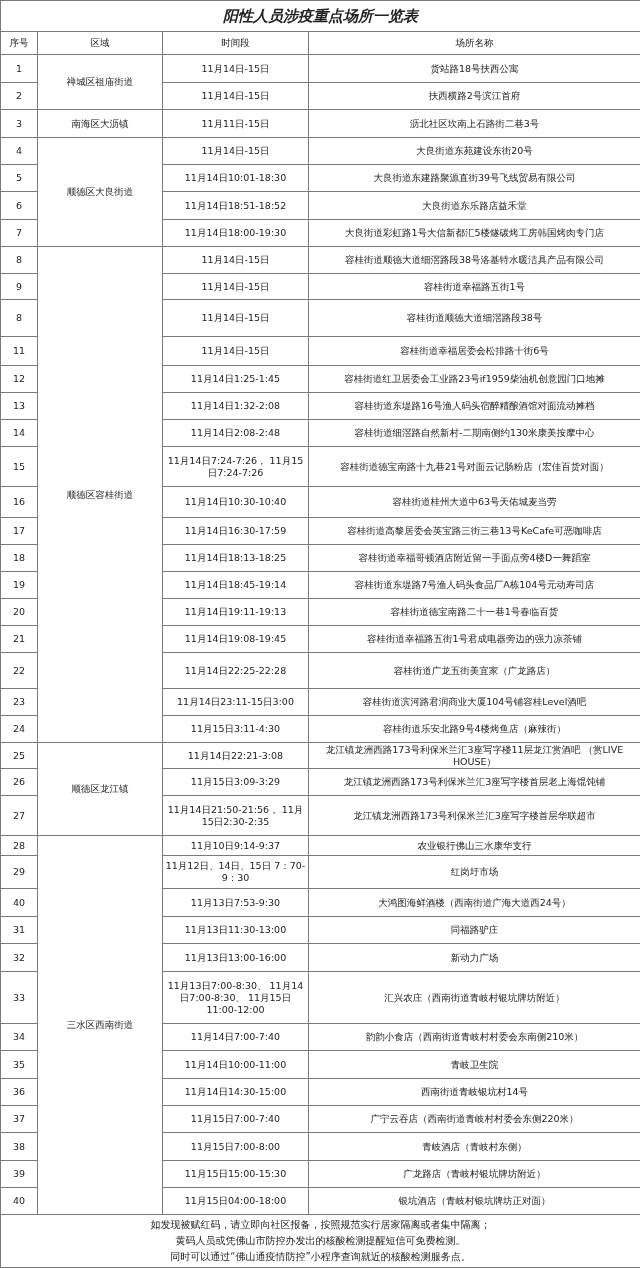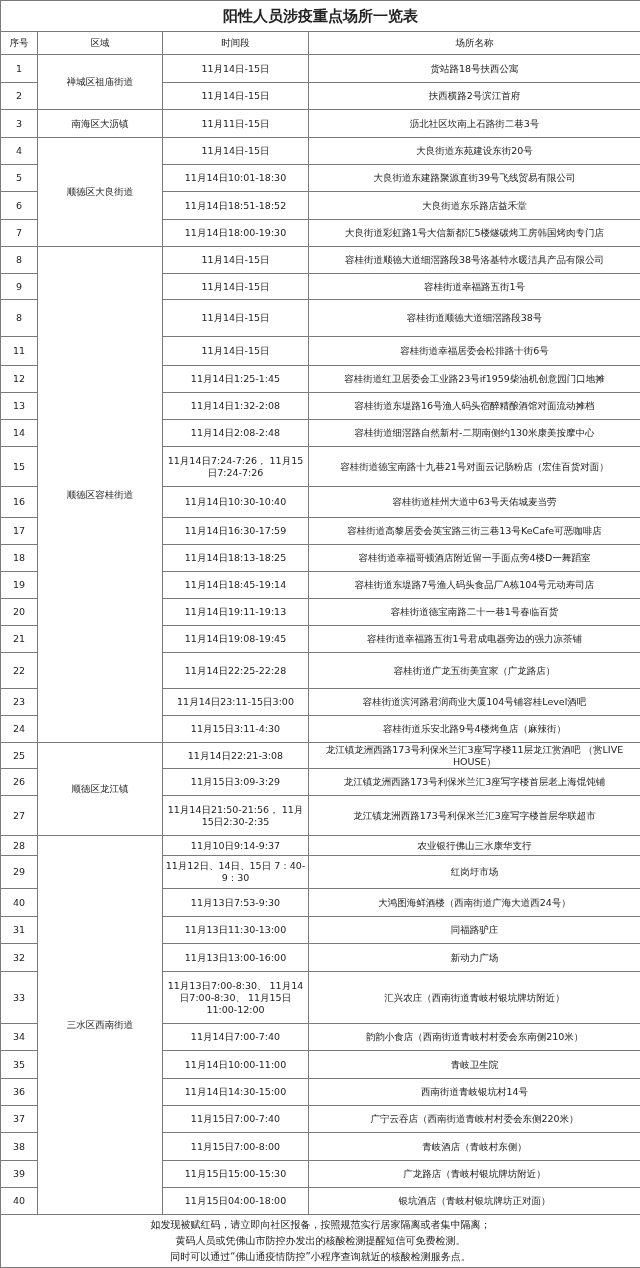--- a/index.html
+++ b/index.html
@@ -8,21 +8,21 @@
   table.grid {
     position: absolute; left: 0; top: 0;
     width: 640px; border-collapse: collapse; table-layout: fixed;
   }
   table.grid td, table.grid th {
     border: 1px solid #7a7a7a;
     text-align: center; vertical-align: middle;
     padding: 0 2px; font-size: 9.5px; line-height: 12px;
     overflow: hidden; white-space: normal; font-weight: normal;
   }
-  .title-cell { font-size: 15px !important; font-weight: bold !important; height: 30px; }
+  .title-cell { font-size: 15px !important; font-weight: bold !important; height: 30px; font-style: italic; }
   .hdr th { font-weight: bold; font-size: 10px; height: 22px; }
   .seq { font-size: 10px; }
   .footer-cell { font-size: 10px !important; line-height: 16px !important; height: 52px; }
   .multi { white-space: pre-line; }
 </style>
 </head>
 <body>
 
 <div id="sheet">
 <table class="grid">
@@ -193,21 +193,21 @@
 
     <tr style="height:20px">
       <td class="seq">28</td>
       <td rowspan="13">三水区西南街道</td>
       <td>11月10日9:14-9:37</td>
       <td>农业银行佛山三水康华支行</td>
     </tr>
     <tr style="height:33px">
       <td class="seq">29</td>
       <td class="multi">11月12日、14日、15日
-7：40-9：30</td>
+7：70-9：30</td>
       <td>红岗圩市场</td>
     </tr>
     <tr style="height:28px">
       <td class="seq">40</td>
       <td>11月13日7:53-9:30</td>
       <td>大鸿图海鲜酒楼（西南街道广海大道西24号）</td>
     </tr>
     <tr style="height:27px">
       <td class="seq">31</td>
       <td>11月13日11:30-13:00</td>

